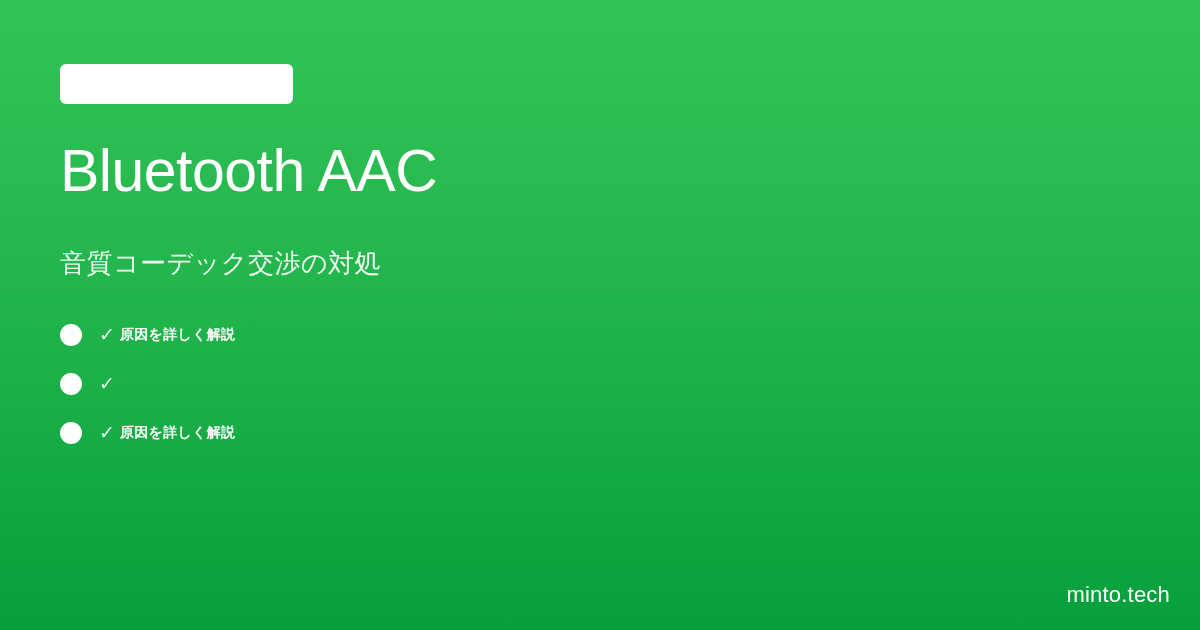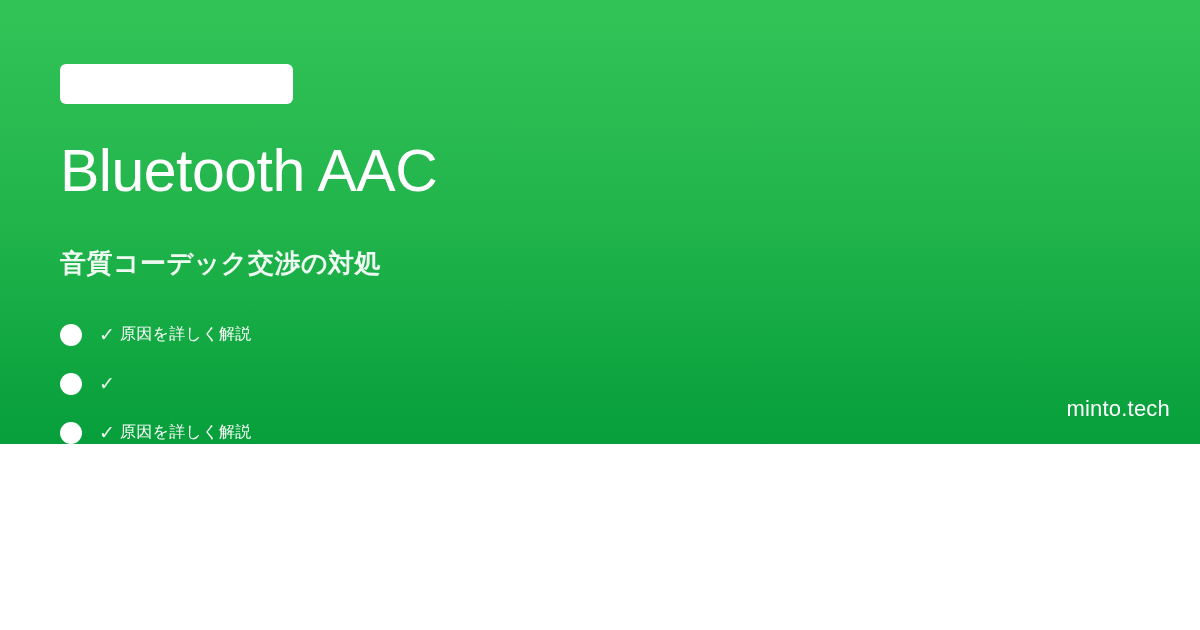--- a/index.html
+++ b/index.html
@@ -9,21 +9,21 @@
   body {
     width: 1200px;
     height: 630px;
     overflow: hidden;
     font-family: "Liberation Sans", "DejaVu Sans", sans-serif;
   }
 
   .card {
     position: relative;
     width: 1200px;
-    height: 444px;
+    height: 630px;
     box-sizing: border-box;
     background: linear-gradient(180deg, #33c458 0%, #21b44b 50%, #069f3b 100%);
     overflow: hidden;
   }
 
   .content {
     position: absolute;
     left: 60px;
     top: 64px;
     right: 60px;
@@ -63,21 +63,21 @@
   .title-line.jp {
     letter-spacing: 0px;
   }
 
   
   .subtitle {
     margin-top: 22px;
     color: rgba(255, 255, 255, 0.93);
     font-size: 26px;
     line-height: 34px;
-    font-weight: bold;
+    font-weight: normal;
     letter-spacing: 0.5px;
     white-space: nowrap;
   }
 
   
   .features {
     margin-top: 40px;
     list-style: none;
     padding: 0;
   }
@@ -98,22 +98,22 @@
     width: 26px;
     margin-left: 12px;
     flex: 0 0 auto;
     color: rgba(255, 255, 255, 0.92);
     font-size: 19px;
     line-height: 1;
     text-align: center;
   }
   .feature-label {
     color: #ffffff;
-    font-size: 16px;
-    font-weight: normal;
+    font-size: 14px;
+    font-weight: bold;
     letter-spacing: 0.3px;
     white-space: nowrap;
   }
 
   
   .footer {
     position: absolute;
     right: 30px;
     bottom: 22px;
     color: #ffffff;

